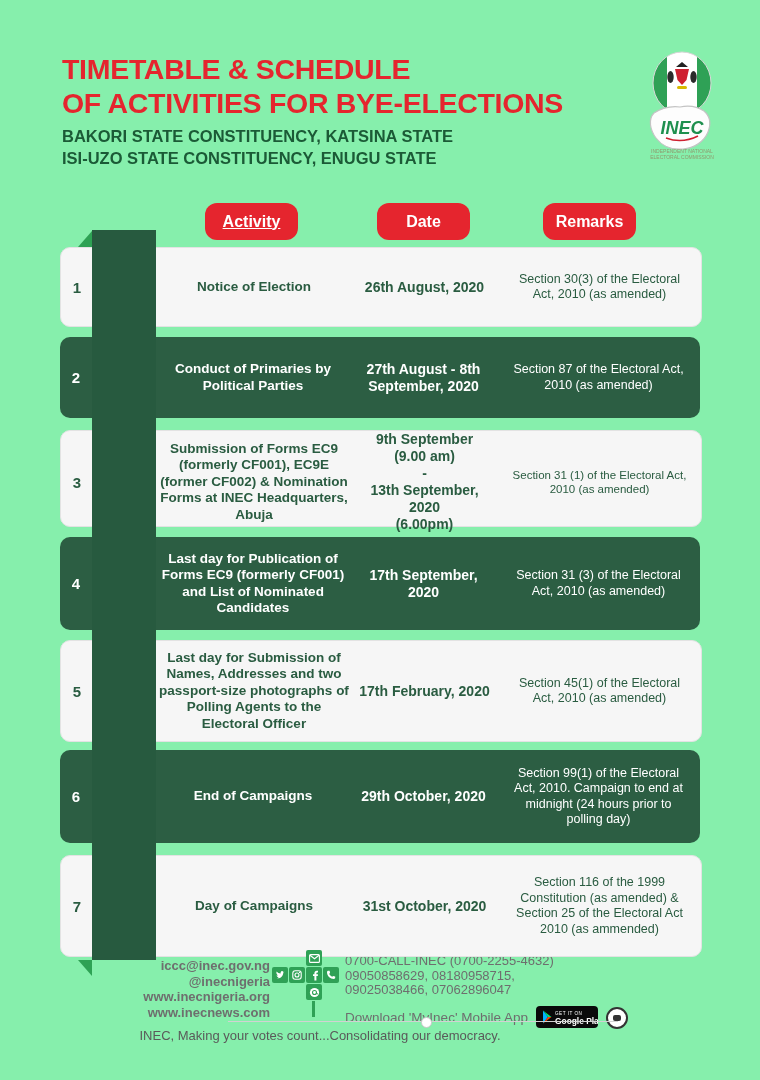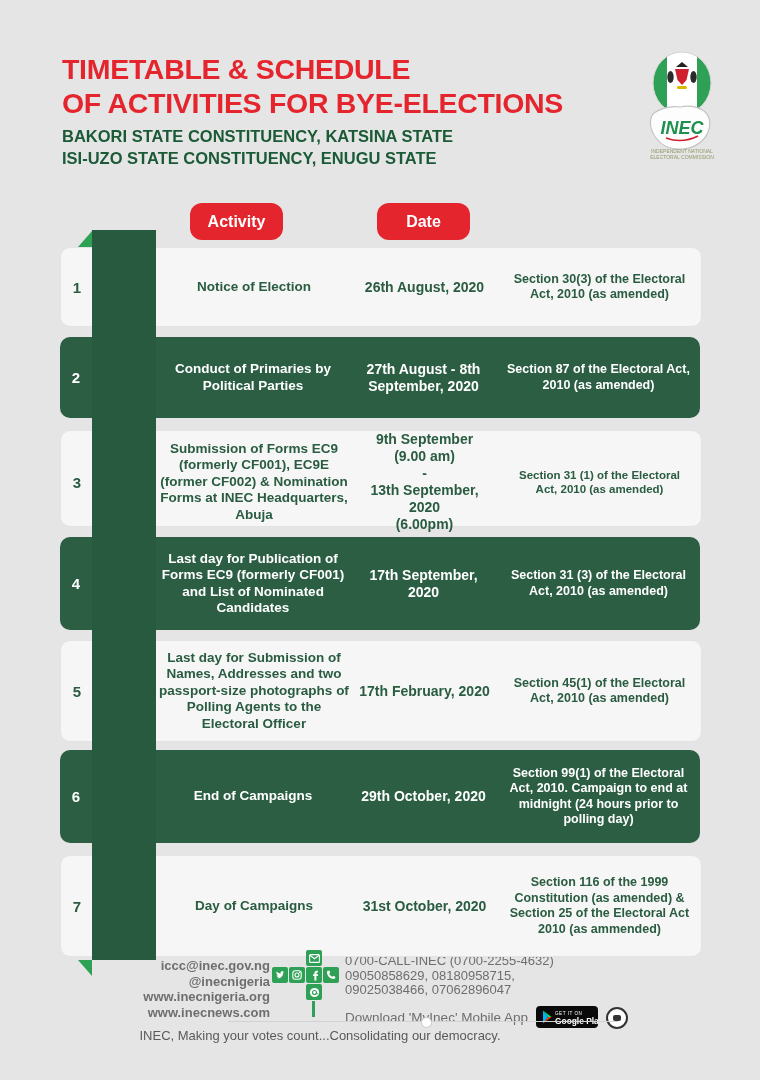--- a/index.html
+++ b/index.html
@@ -1,50 +1,50 @@
 <!DOCTYPE html>
 <html><head>
 <meta charset="utf-8">
 <style>
   html,body{margin:0;padding:0;background:#fff;}
-  .page{position:relative;width:760px;height:1080px;background:#e5e5e5;overflow:hidden;
+  .page{position:relative;width:760px;height:1080px;background:#86efac;overflow:hidden;
         font-family:"Liberation Sans","DejaVu Sans",sans-serif;}
 
   
   .title{position:absolute;left:62px;top:52px;color:#E5252E;font-weight:bold;
          font-size:28.5px;line-height:34px;letter-spacing:-0.3px;}
   .subtitle{position:absolute;left:62px;top:126px;color:#1B5A36;font-weight:bold;
             font-size:16.5px;line-height:21.5px;}
   .logo{position:absolute;left:636px;top:50px;width:92px;height:110px;}
 
   
   .pill{position:absolute;top:203px;height:37px;width:93px;background:#E5252E;border-radius:12px;
         color:#fff;font-weight:bold;font-size:16px;display:flex;align-items:center;justify-content:center;}
-  .pill.activity{left:190px;} .pill.date{left:377px;} .pill.remarks{left:543px;}
+  .pill.activity{left:205px;text-decoration:underline;} .pill.date{left:377px;} .pill.remarks{left:543px;}
 
   
   .vbar{position:absolute;left:92px;top:230px;width:64px;height:730px;background:#275A3F;z-index:2;}
   .fold{position:absolute;width:14px;height:16px;background:#2EA254;z-index:1;}
   .fold.top{left:78px;top:231px;clip-path:polygon(100% 0,0 100%,100% 100%);}
   .fold.bottom{left:78px;top:960px;clip-path:polygon(100% 0,100% 100%,0 0);}
 
   
   .row{position:absolute;left:60px;width:640px;display:grid;
        grid-template-columns:32px 64px 194px 147px 203px;align-items:center;
        border-radius:10px;z-index:1;}
   .row.light{background:#F6F6F6;border:1px solid #E3E3E3;color:#2A5C41;}
   .row.dark{background:#2C5E43;color:#ffffff;z-index:1;}
   .r1{top:247px;height:78px;} .r2{top:337px;height:81px;} .r3{top:430px;height:95px;}
   .r4{top:537px;height:93px;} .r5{top:640px;height:100px;} .r6{top:750px;height:93px;}
   .r7{top:855px;height:100px;}
   .cell-num{text-align:center;font-weight:bold;font-size:15px;}
   .cell-icon{position:relative;z-index:3;display:flex;align-items:center;justify-content:center;}
   .cell-act{font-weight:bold;font-size:13.5px;line-height:16.5px;text-align:center;padding:0 0;}
   .cell-date{font-weight:bold;font-size:14px;line-height:17px;text-align:center;white-space:pre-line;padding:0 2px;}
-  .cell-rem{font-weight:bold;font-size:12.5px;line-height:15.5px;text-align:center;padding:0 10px;}
+  .cell-rem{font-weight:normal;font-size:12.5px;line-height:15.5px;text-align:center;padding:0 10px;}
   .r3 .cell-rem{font-size:11.5px;line-height:14px;}
 
   
   .f-links{position:absolute;left:95px;top:958px;width:175px;text-align:right;
            color:#6E6E6E;font-size:13px;line-height:15.5px;font-weight:bold;}
   .cross{position:absolute;left:272px;top:950px;width:67px;height:70px;z-index:2;}
   .cross .cell{position:absolute;width:16px;height:16px;background:#2FA156;border-radius:2px;
                display:flex;align-items:center;justify-content:center;}
   .cross .stem{position:absolute;left:40px;top:51px;width:3px;height:16px;background:#2FA156;}
   .f-right{position:absolute;left:345px;top:954px;color:#6E6E6E;font-size:13px;line-height:14.5px;}
@@ -93,20 +93,21 @@
       <path d="M18 63 C26 58 36 56 44 57 C54 55 62 57 68 61 C74 66 75 74 72 82 C68 92 58 98 47 99 C36 100 26 96 20 88 C14 80 12 69 18 63 Z" fill="#fdfdfd" stroke="#c4c4c4" stroke-width="1.2"></path>
       <text x="46" y="84" text-anchor="middle" font-size="18" font-weight="bold" font-style="italic" fill="#1E8F4E" font-family="Liberation Sans, sans-serif">INEC</text>
       <path d="M30 88 q16 6 32 -2" stroke="#CF2030" stroke-width="1.6" fill="none"></path>
       <text x="46" y="103" text-anchor="middle" font-size="5" fill="#8f9a6d" font-family="Liberation Sans, sans-serif">INDEPENDENT NATIONAL</text>
       <text x="46" y="108.5" text-anchor="middle" font-size="5" fill="#8f9a6d" font-family="Liberation Sans, sans-serif">ELECTORAL COMMISSION</text>
     </svg>
   </div>
 
   <div class="pill activity">Activity</div>
   <div class="pill date">Date</div>
+  <div class="pill remarks">Remarks</div>
 
   <div class="fold top"></div>
   <div class="fold bottom"></div>
   <div class="vbar"></div>
 
   <div class="row light r1">
     <div class="cell-num">1</div>
     <div class="cell-icon">
       <svg width="46" height="46" viewBox="0 0 48 48" fill="#fff">
         <circle cx="17" cy="15" r="5"></circle>

